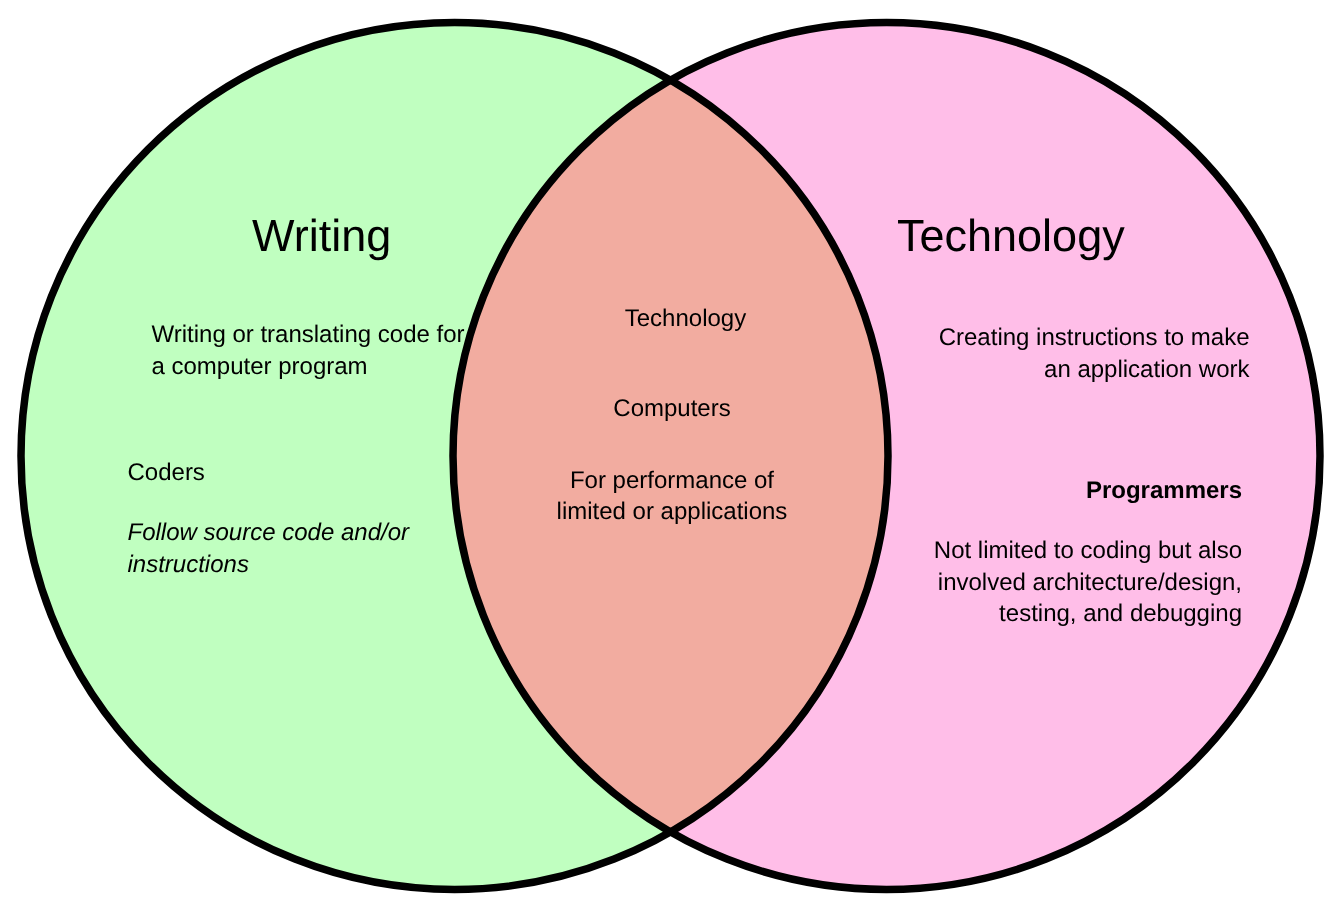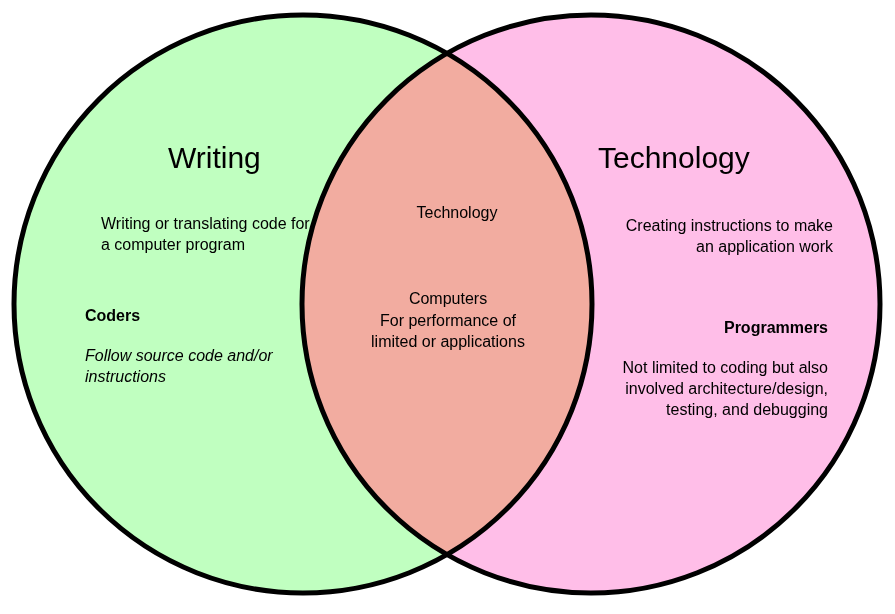--- a/index.html
+++ b/index.html
@@ -62,25 +62,25 @@
     text-align: left;
   }
   .col-center .body-block {
     text-align: center;
   }
   .col-right .body-block {
     text-align: right;
   }
   
   #left-desc   { left: 85px;  top: 213px; width: 210px; margin-left: 16px; }
-  #left-role   { left: 85px;  top: 305px; width: 210px; font-weight: bold; }
+  #left-role   { left: 85px;  top: 305px; width: 210px; }
   #left-detail { left: 85px;  top: 345px; width: 215px; font-style: italic; }
   
   #center-tech  { left: 377px; top: 202px; width: 160px; }
-  #center-comp  { left: 368px; top: 262px; width: 160px; margin-top: 26px; }
+  #center-comp  { left: 368px; top: 262px; width: 160px; }
   #center-perf  { left: 368px; top: 310px; width: 160px; }
   
   #right-desc   { left: 623px; top: 215px; width: 210px; }
   #right-role   { left: 618px; top: 317px; width: 210px; font-weight: bold; }
   #right-detail { left: 600px; top: 357px; width: 228px; }
 </style>
 </head>
 <body>
 
 <div id="venn-stage">

